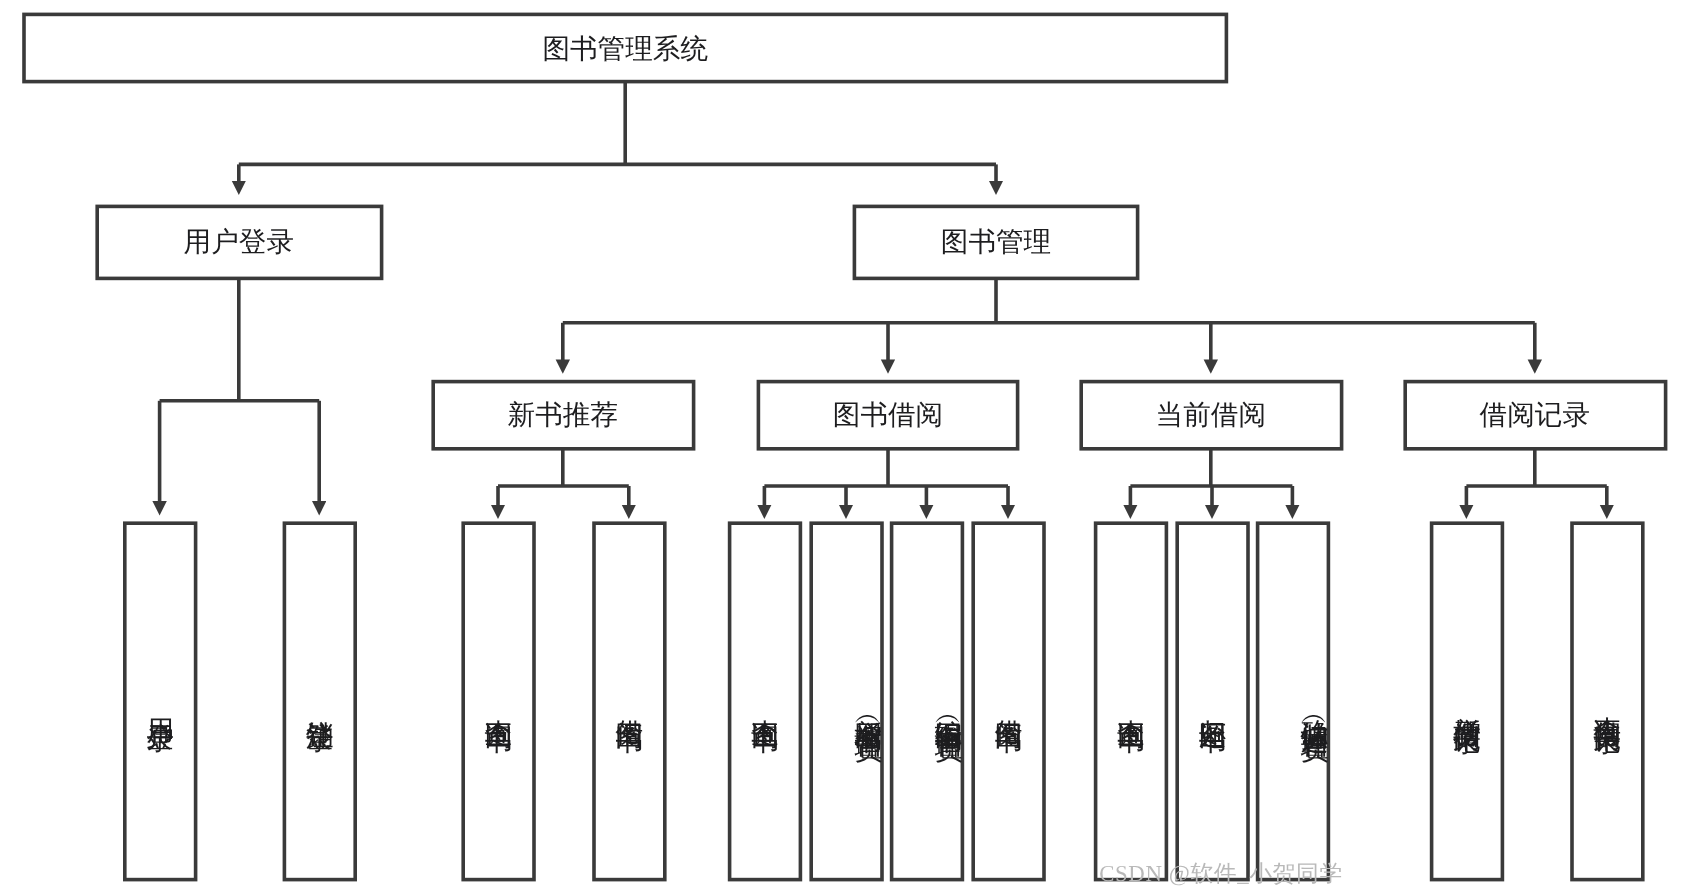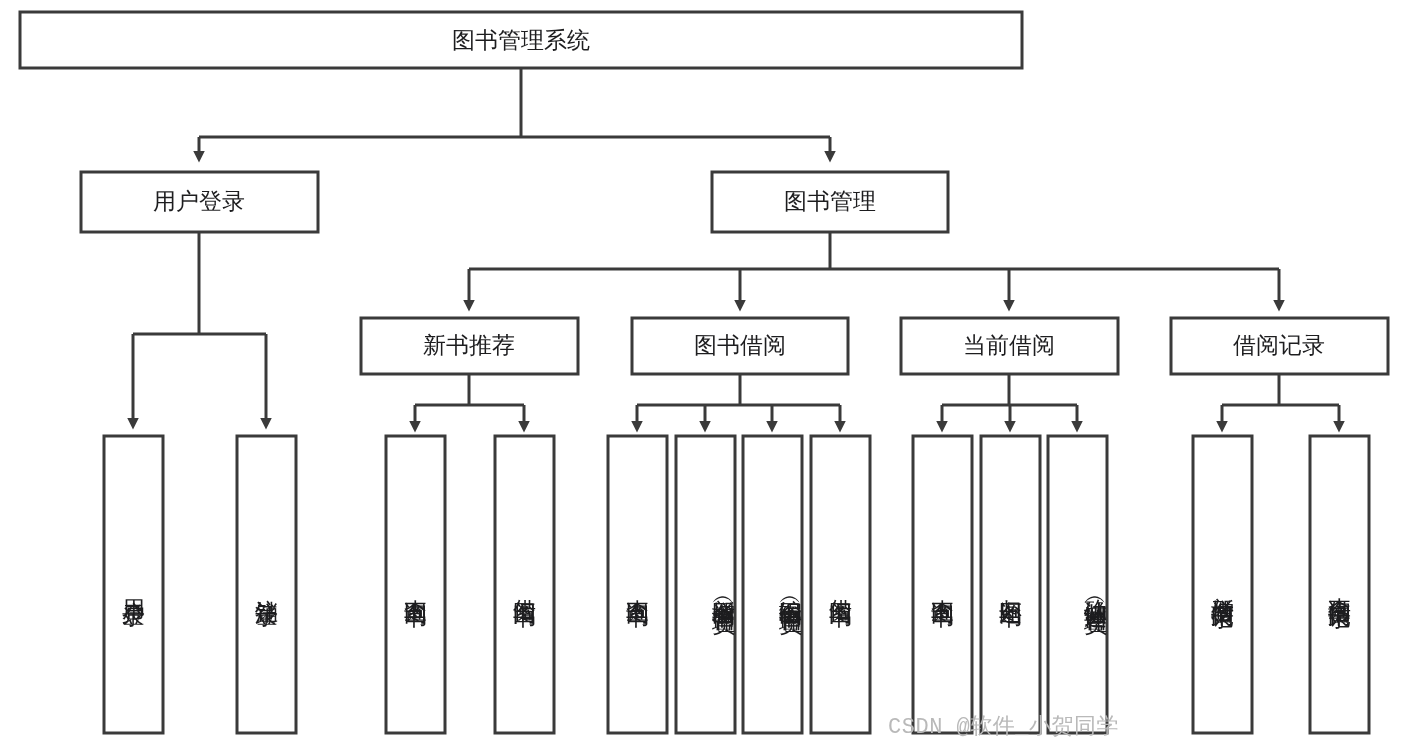--- a/index.html
+++ b/index.html
@@ -31,23 +31,23 @@
     line-height:1.0;
     letter-spacing:2px;
     color:#1d1d1f;
     font-family:"Liberation Sans","DejaVu Sans",sans-serif;
     pointer-events:none;
   }
   .vtext-wrap.mid{align-items:center;}
   .watermark{
     position:absolute;
     right:8px;bottom:6px;
-    font-size:22px;
+    font-size:19px;
     color:#b9b9b9;
-    font-family:Liberation Mono, monospace;
+    font-family:Liberation Serif, serif;
     white-space:nowrap;
     letter-spacing:.5px;
   }
 </style>
 </head>
 <body>
 
 <div id="diagram-root">
 
   <svg id="flow" viewBox="0 0 1405 747">

